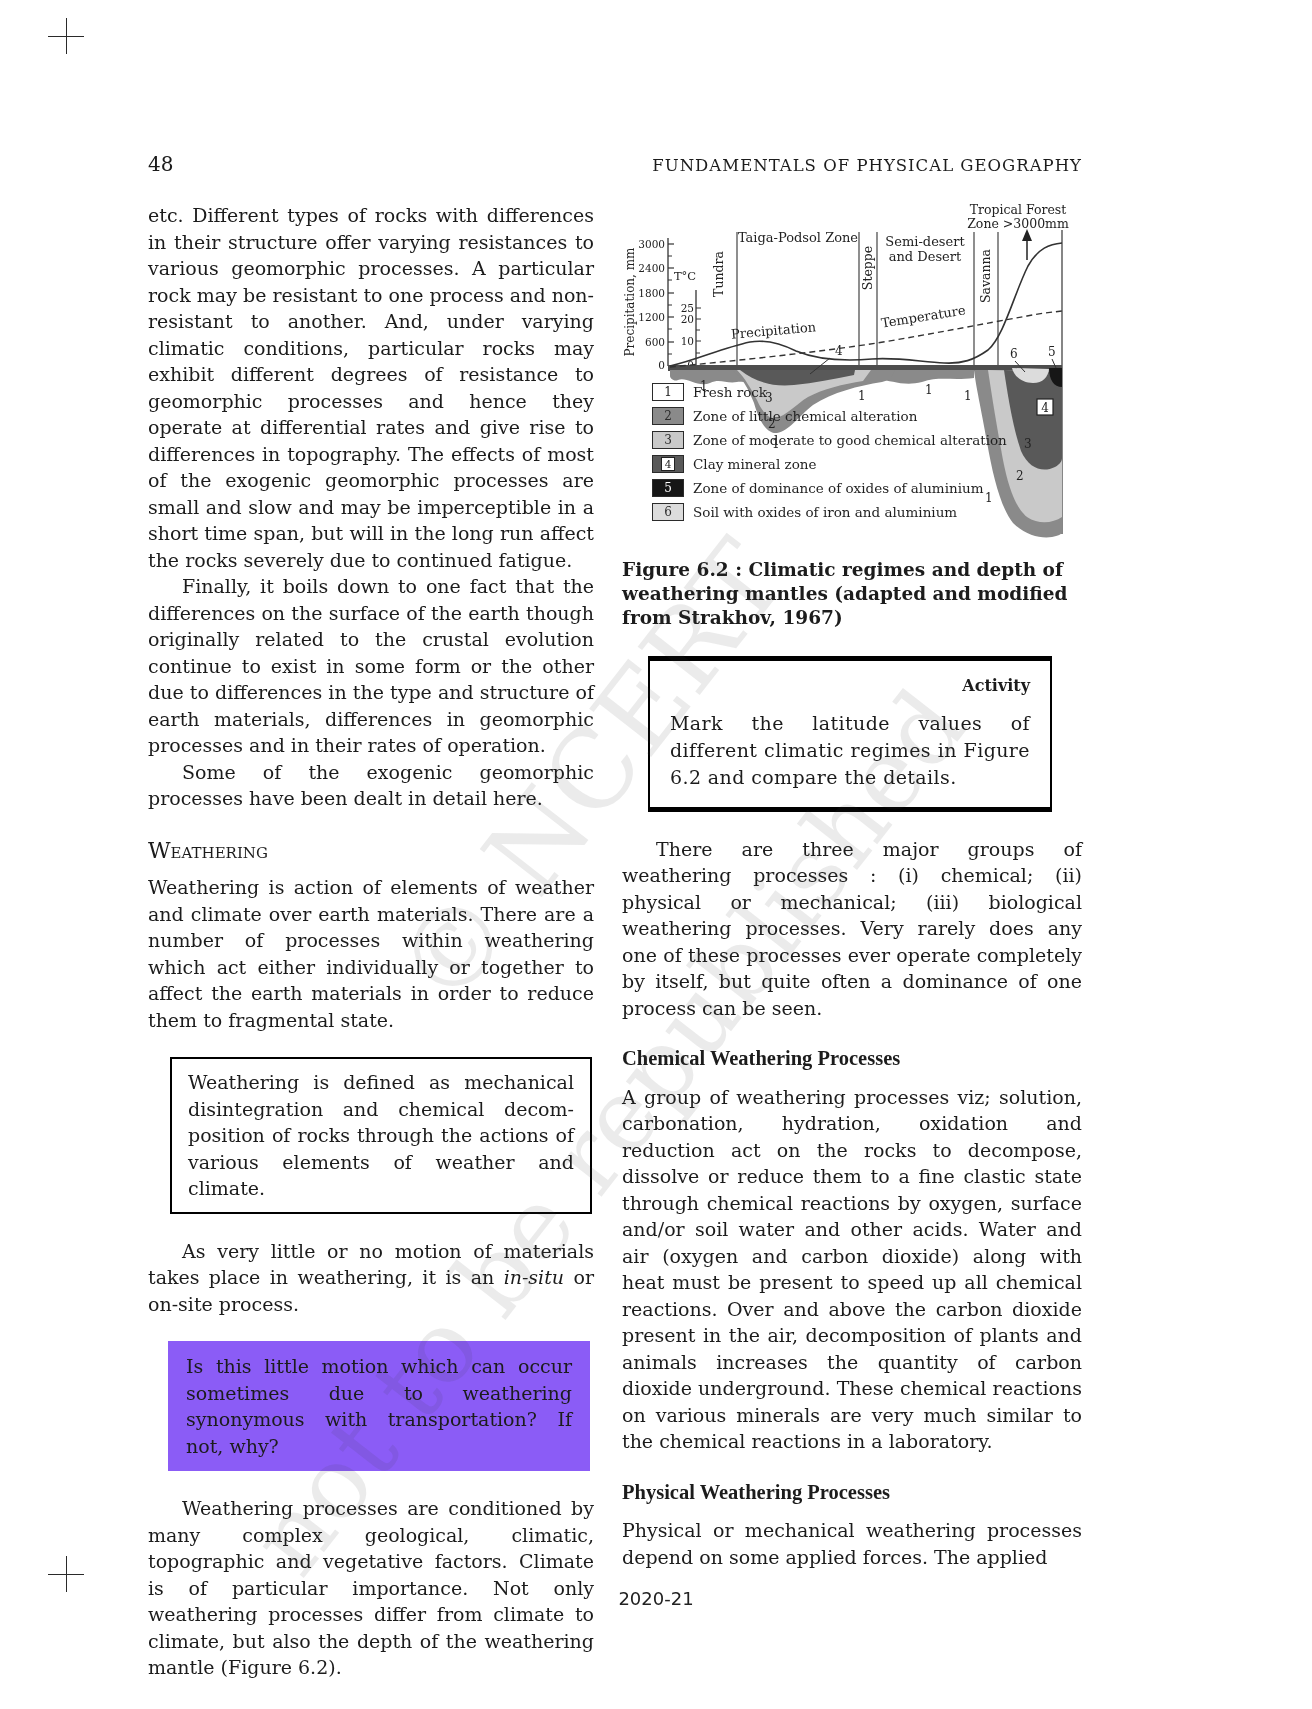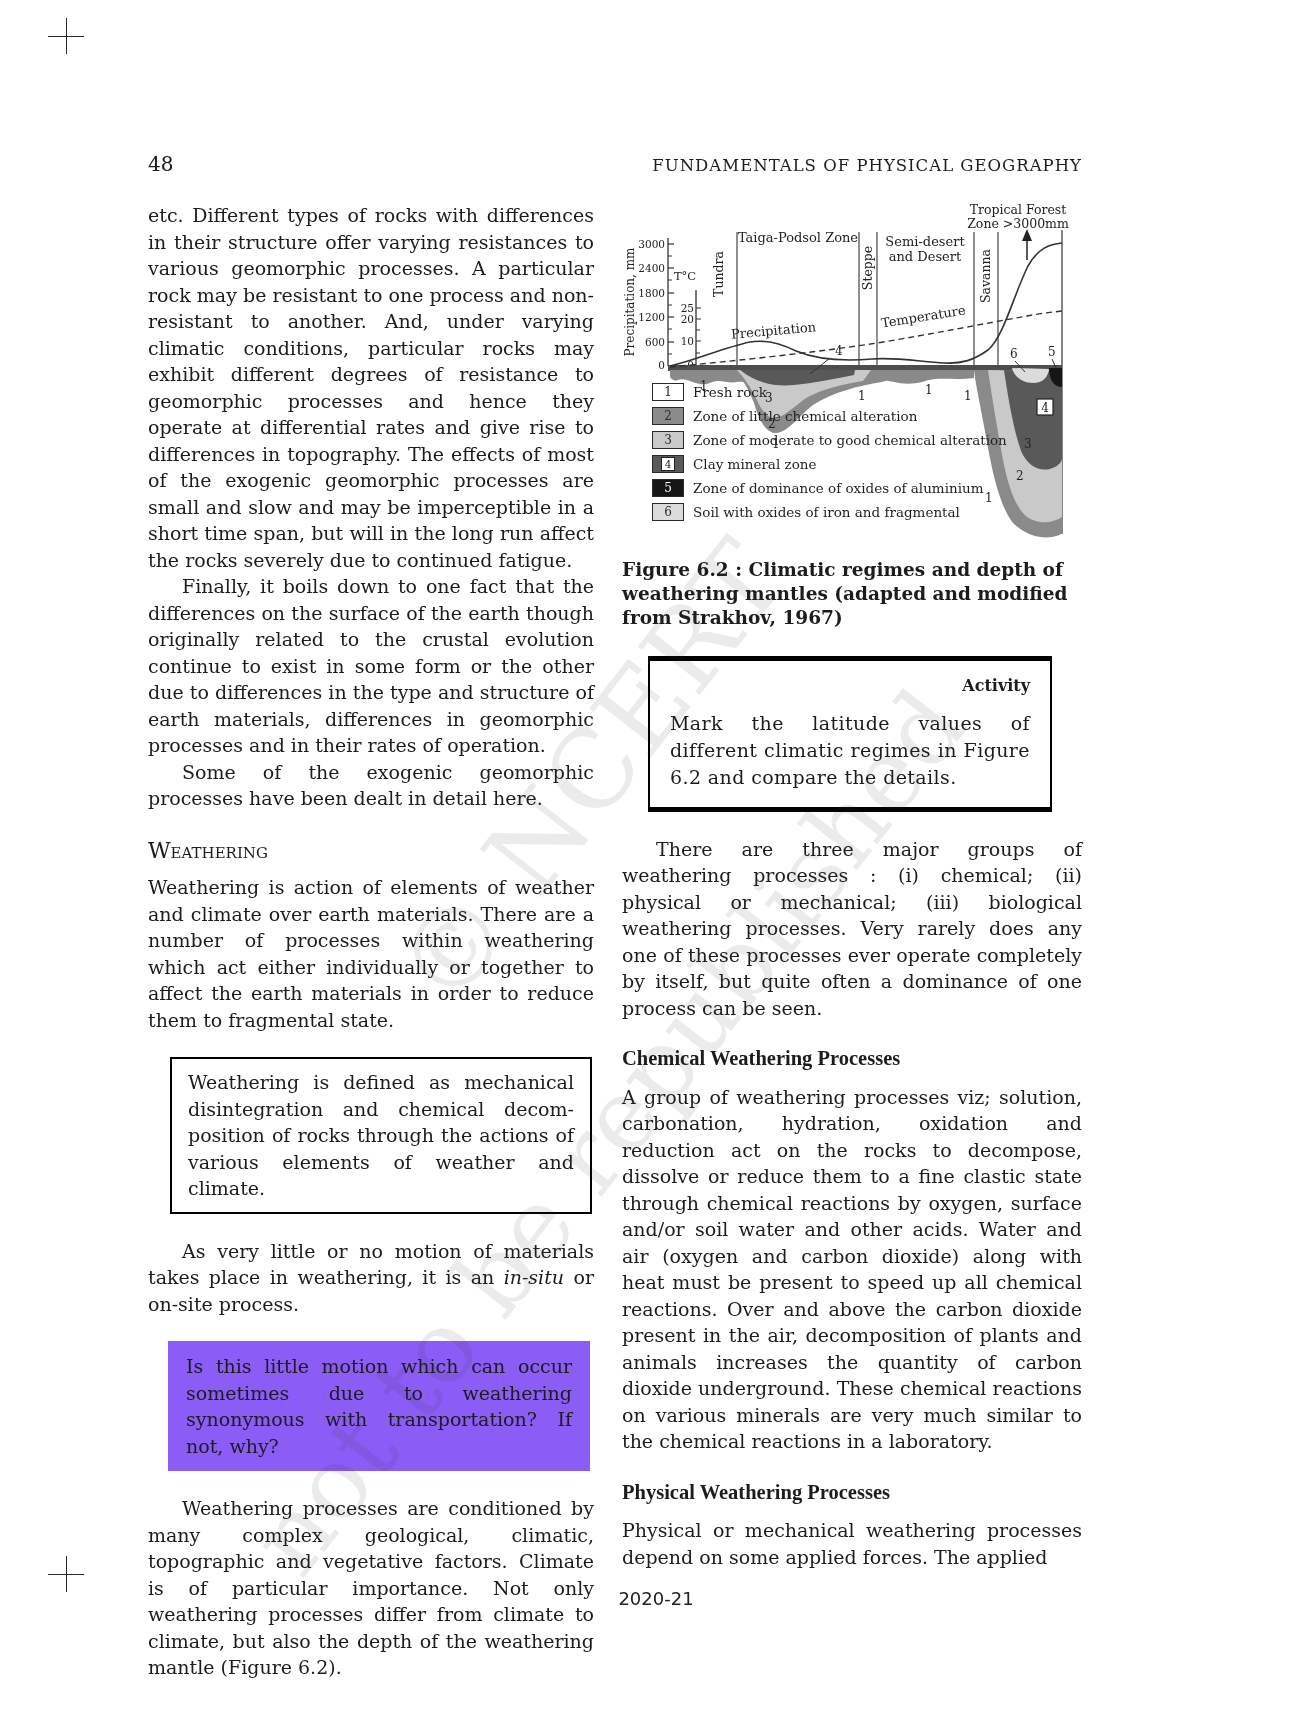--- a/index.html
+++ b/index.html
@@ -211,21 +211,21 @@
               <span class="inner">4</span>
             </span>
           <span class="leg-label">Clay mineral zone</span>
         </div>
         <div class="leg-row">
           <span class="sw sw5">5</span>
           <span class="leg-label">Zone of dominance of oxides of aluminium</span>
         </div>
         <div class="leg-row">
           <span class="sw sw6">6</span>
-          <span class="leg-label">Soil with oxides of iron and fragmental</span>
+          <span class="leg-label">Soil with oxides of iron and aluminium</span>
         </div>
       </div>
     </div>
 
     <div class="caption">Figure 6.2 : Climatic regimes and depth of weathering mantles (adapted and modified from Strakhov, 1967)</div>
 
     <div class="activity">
       <div class="activity-title">Activity</div>
       <div class="activity-body">Mark the latitude values of different climatic regimes in Figure 6.2 and compare the details.</div>
     </div>

